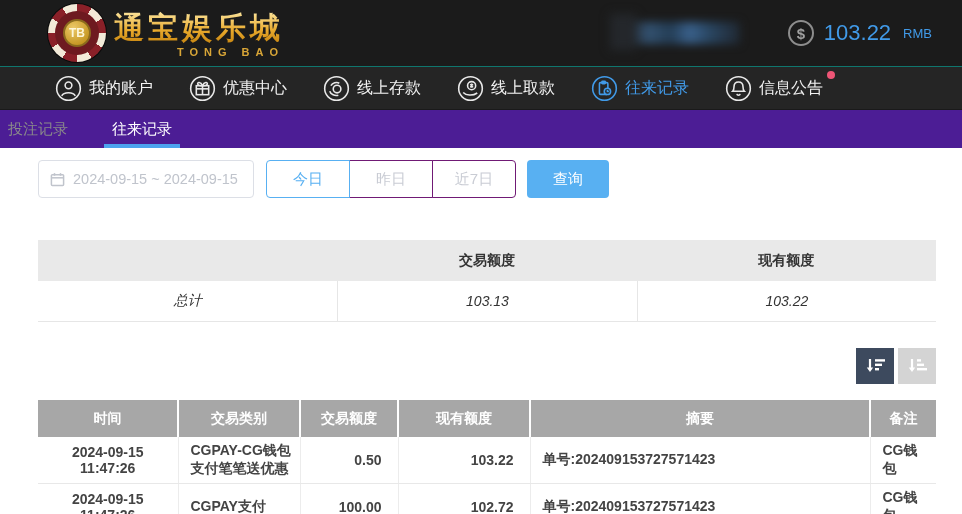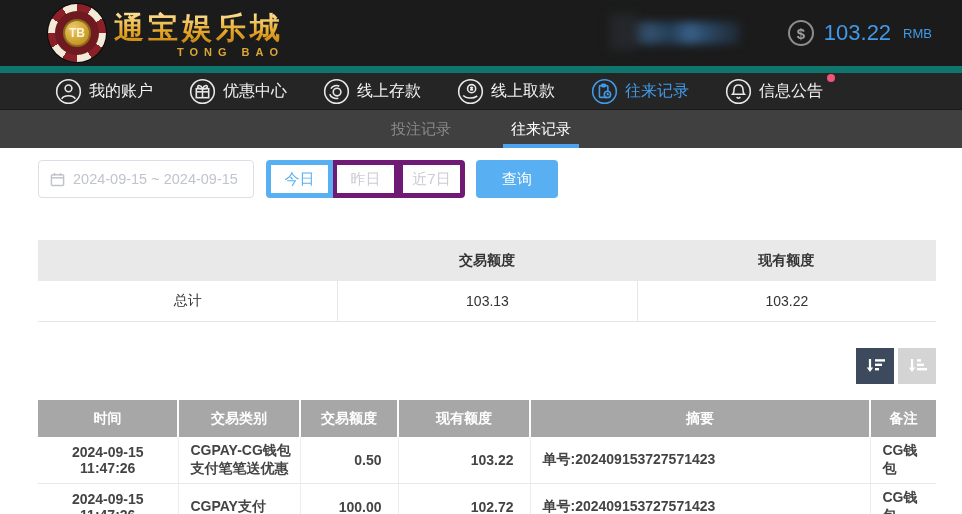--- a/index.html
+++ b/index.html
@@ -27,57 +27,57 @@
     filter:blur(4px); position:relative; }
   .user-blur::before { content:""; position:absolute; left:-18px; top:-8px; width:26px; height:36px;
     background:#24272b; filter:blur(2px); }
   .balance { display:flex; align-items:center; gap:10px; }
   .coin-circ { width:26px; height:26px; border:2px solid #8d8d8d; border-radius:50%;
     color:#a0a0a0; font-size:15px; font-weight:bold; display:flex; align-items:center; justify-content:center; }
   .balance-num { color:#419ae8; font-size:22px; }
   .balance-cur { color:#419ae8; font-size:13px; margin-left:2px; }
 
   
-  .navbar { height:44px; background:#252525; border-top:7px solid #0f766e; border-bottom:1px solid #1a1a1a;
+  .navbar { height:44px; background:#252525; border-top:1px solid #0f766e; border-bottom:1px solid #1a1a1a;
     display:flex; align-items:center; padding-left:55px; gap:36px; }
   .nav-item { display:flex; align-items:center; gap:7px; color:#f2f2f2; font-size:16px; cursor:pointer; position:relative; }
   .nav-item svg { width:27px; height:27px; stroke:#e8e8e8; fill:none; stroke-width:1.4; }
   .nav-item.active { color:#419ae8; }
   .nav-item.active svg { stroke:#419ae8; }
   .red-dot { position:absolute; right:-12px; top:-4px; width:8px; height:8px; border-radius:50%; background:#ee5576; }
 
   
-  .subnav { height:38px; background:#404040; display:flex; justify-content:center; gap:44px; }
+  .subnav { height:38px; background:#4c1d95; display:flex; justify-content:flex-start; gap:28px; }
   .subtab { color:#8a8a8a; font-size:15px; display:flex; align-items:center; padding:0 8px; position:relative; cursor:pointer; }
   .subtab.active { color:#fff; }
   .subtab.active::after { content:""; position:absolute; left:0; right:0; bottom:0; height:4px; background:#4da3ee; }
 
   
   .filters { display:flex; margin:12px 0 0 38px; }
   .ctrl { height:38px; background:#fff; border:1px solid #dcdfe6; border-radius:4px;
     display:flex; align-items:center; font-size:15px; }
   .select { width:158px; padding:0 12px; justify-content:space-between; color:#606266; margin-right:12px; cursor:pointer; }
   .caret { color:#b7bcc4; font-size:11px; }
   .datebox { width:216px; padding:0 11px; gap:8px; color:#c0c4cc; font-size:14.5px; margin-right:12px; cursor:pointer; }
   .datebox svg { width:15px; height:15px; stroke:#c0c4cc; fill:none; stroke-width:1.6; flex:none; }
   .seg { display:flex; margin-right:11px; }
-  .seg-btn { width:67px; height:38px; background:#fff; border:5px solid #701a75; margin-left:-1px;
+  .seg-btn { width:84px; height:38px; background:#fff; border:1px solid #701a75; margin-left:-1px;
     color:#c9ccd4; font-size:15px; display:flex; align-items:center; justify-content:center; cursor:pointer; }
   .seg-btn:first-child { border-radius:4px 0 0 4px; margin-left:0; }
   .seg-btn:last-child { border-radius:0 4px 4px 0; }
   .seg-btn.active { border-color:#58b0f2; color:#58b0f2; position:relative; z-index:1; }
   .query-btn { width:82px; height:38px; background:#58b0f2; border:none; border-radius:4px;
     color:#fff; font-size:15px; cursor:pointer; }
 
   
   .summary { width:898px; margin:42px 0 0 38px; font-size:14px; color:#333; }
   .sum-head, .sum-row { display:grid; grid-template-columns:1fr 1fr 1fr; height:41px; }
   .sum-head { background:#e9e9e9; font-weight:bold; }
   .sum-head > div, .sum-row > div { display:flex; align-items:center; justify-content:center; }
-  .sum-row { background:#fff; border-bottom:1px solid #e6e6e6; }
+  .sum-row { background:#fff; border-bottom:1px solid #e6e6e6;font-style:italic; }
   .sum-row > div + div { border-left:1px solid #e6e6e6; }
 
   
   .sortbar { display:flex; justify-content:flex-end; margin:26px 26px 0 0; gap:4px; }
   .sort-btn { width:38px; height:36px; display:flex; align-items:center; justify-content:center; cursor:pointer; }
   .sort-btn.dark { background:#3d4a5e; }
   .sort-btn.light { background:#d4d4d4; }
   .sort-btn svg { width:24px; height:24px; }
 
   

